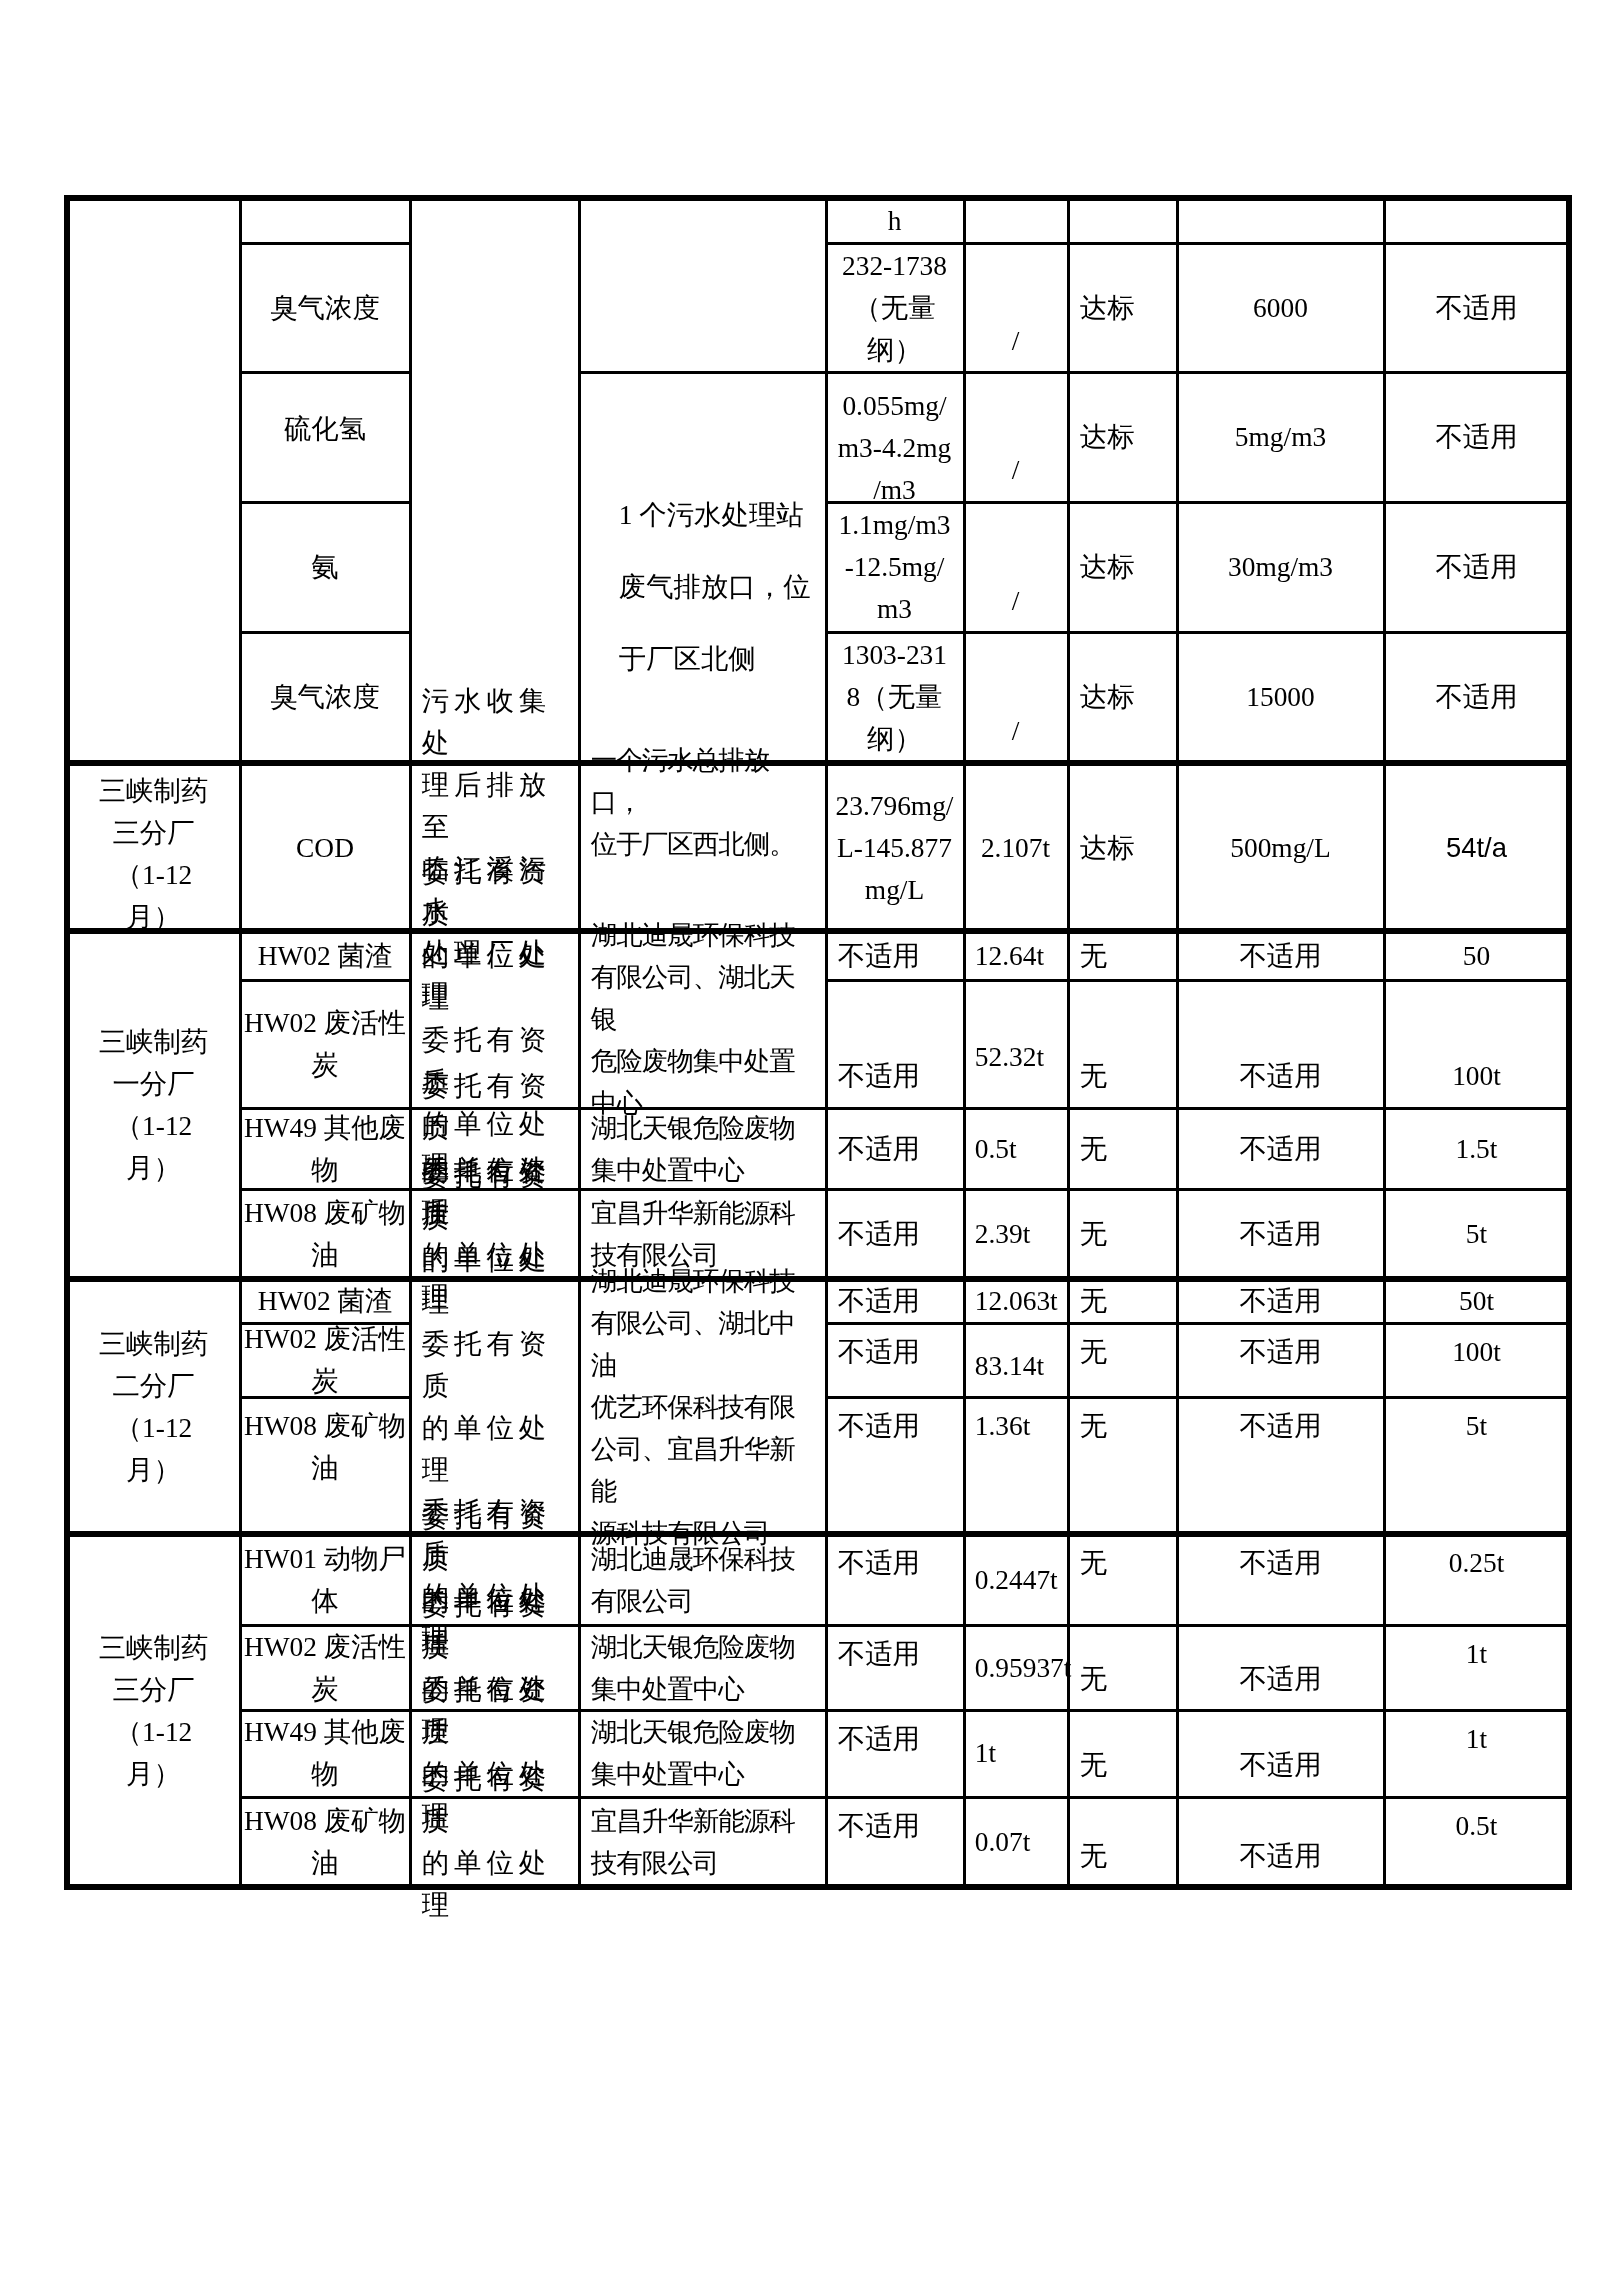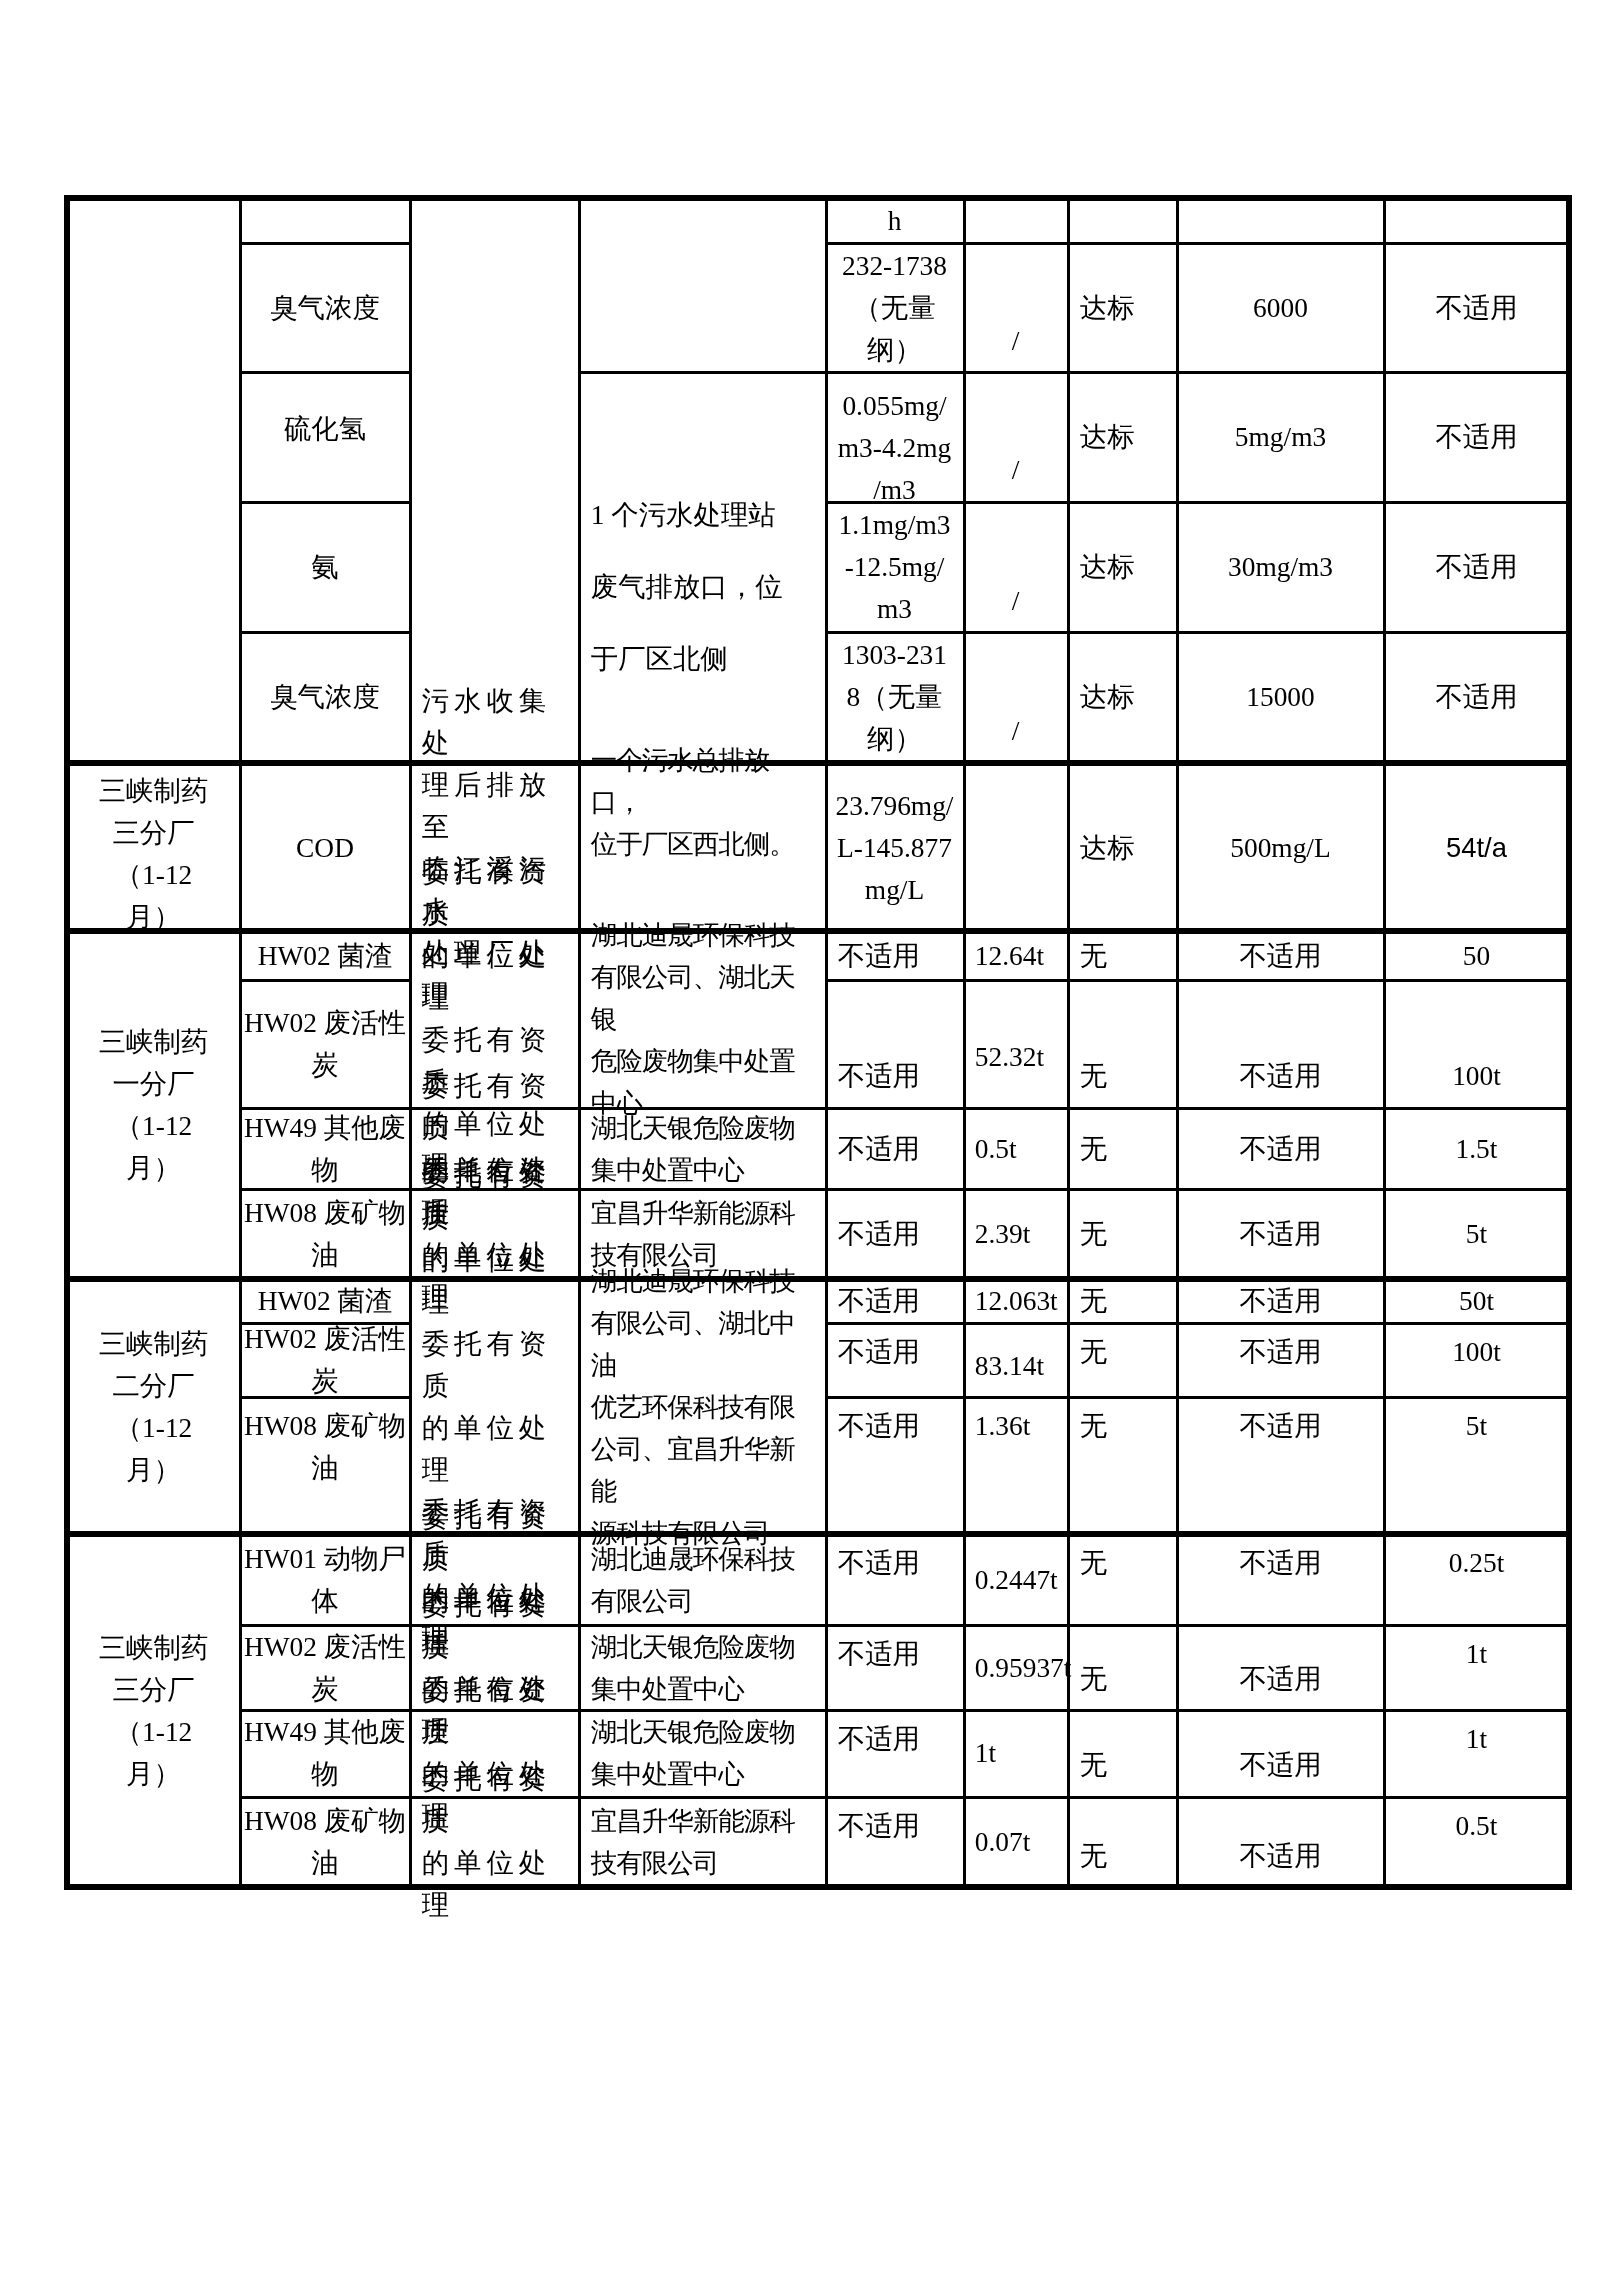--- a/index.html
+++ b/index.html
@@ -31,21 +31,21 @@
   .c6{left:963px;width:105px}
   .c7{left:1068px;width:109px}
   .c8{left:1177px;width:207px}
   .c9{left:1384px;width:185px}
   
   .al{justify-content:flex-start;text-align:left;padding-left:11.8px;box-sizing:border-box;}
   .vt{align-items:flex-start;padding-top:7.8px;box-sizing:border-box;}
   .vb{align-items:flex-end;padding-bottom:9.8px;box-sizing:border-box;}
   .sp{letter-spacing:4.9px;}
   .co{font-size:26.5px;letter-spacing:-1px;padding-right:5.9px;}
-  .lh-big{line-height:72px;}
+  .lh-big{line-height:72px;margin-left:28px;}
   .sans{font-family:"Liberation Sans","DejaVu Sans",sans-serif;}
   .bl{position:absolute;background:#000;}
 </style>
 </head>
 <body>
 
 <div class="page">
 
   <div class="cell c5" style="top:198px;height:45px">h</div>
 
@@ -96,20 +96,21 @@
   <div class="cell c2" style="top:763px;height:169px">COD</div>
   <div class="cell c3 al sp" style="top:763px;height:169px">污水收集处
 理后排放至
 临江溪污水
 处理厂处理</div>
   <div class="cell c4 al co" style="top:717px;height:169px">一个污水总排放口，
 位于厂区西北侧。</div>
   <div class="cell c5" style="top:763px;height:169px">23.796mg/
 L-145.877
 mg/L</div>
+  <div class="cell c6" style="top:763px;height:169px">2.107t</div>
   <div class="cell c7 al" style="top:763px;height:169px">达标</div>
   <div class="cell c8" style="top:763px;height:169px">500mg/L</div>
   <div class="cell c9 sans" style="top:763px;height:169px">54t/a</div>
 
   <div class="cell c1" style="top:931px;height:348px">三峡制药
 一分厂
 （1-12
 月）</div>
   <div class="cell c3 al sp" style="top:931px;height:176px">委托有资质
 的单位处理

